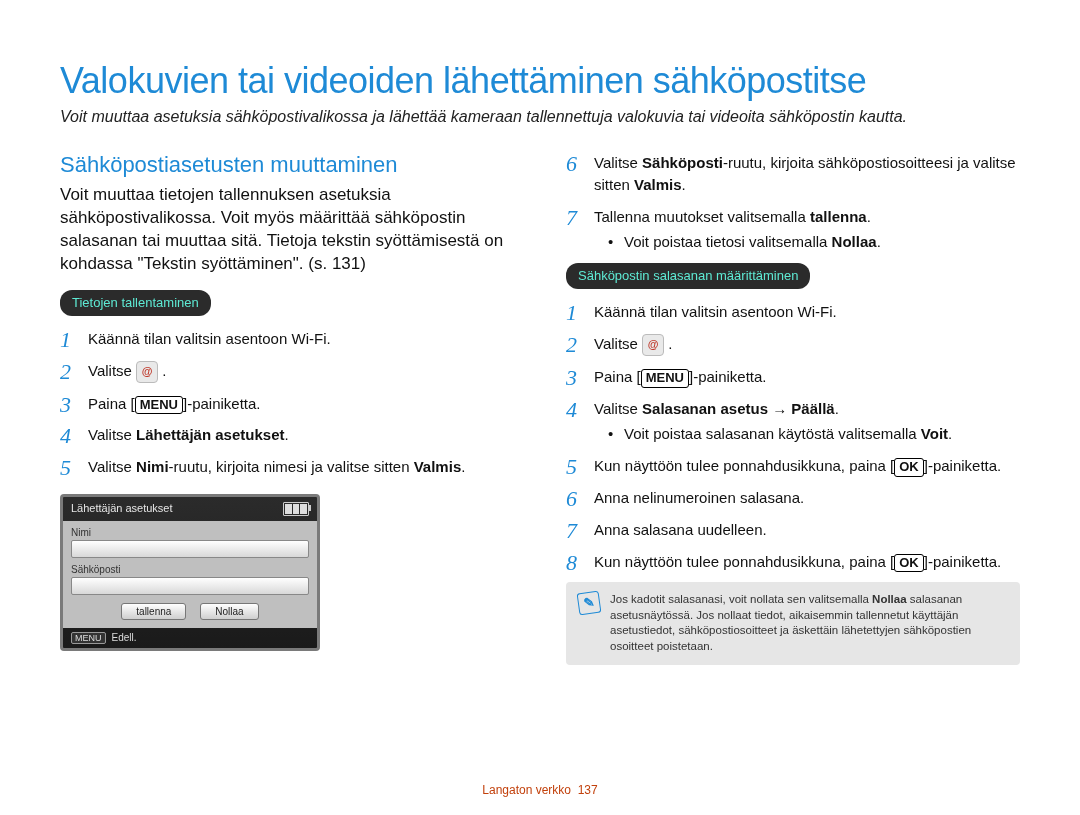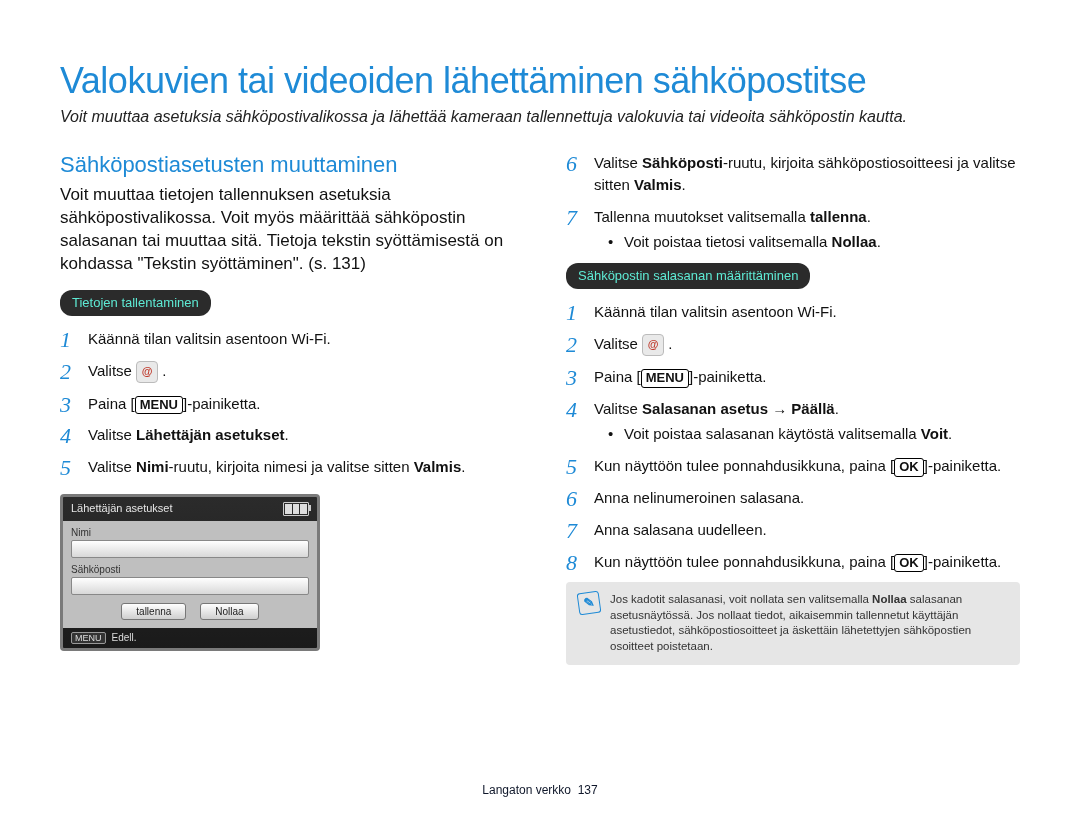--- a/index.html
+++ b/index.html
@@ -214,21 +214,21 @@
     font-size:13px; font-weight:bold;
     flex-shrink:0;
     transform: rotate(-8deg);
   }
 
   .footer{
     position:absolute;
     bottom:18px; left:0; right:0;
     text-align:center;
     font-size:12px;
-    color:#0f172a;
+    color:#c2410c;
   }
 </style>
 </head>
 <body>
 
 <div class="page">
   <h1>Valokuvien tai videoiden lähettäminen sähköpostitse</h1>
   <p class="intro">Voit muuttaa asetuksia sähköpostivalikossa ja lähettää kameraan tallennettuja valokuvia tai videoita sähköpostin kautta.</p>
 
   <div class="columns">

